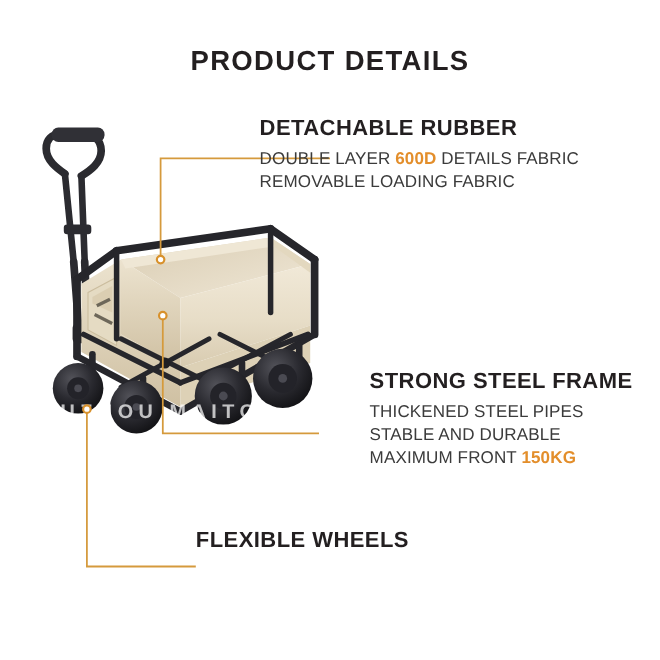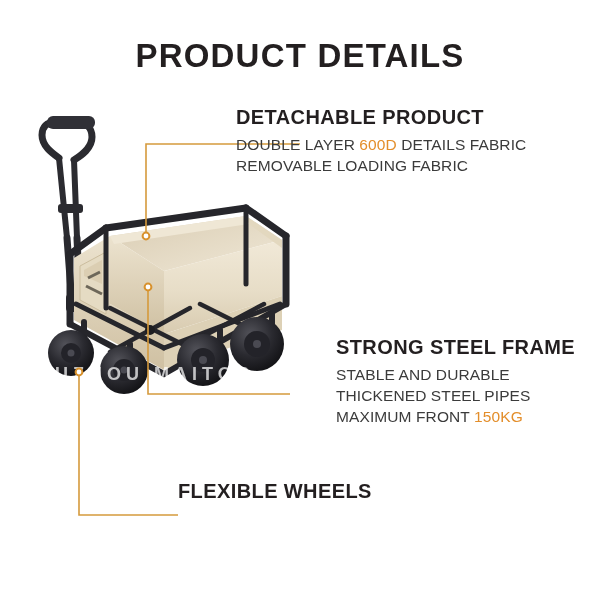--- a/index.html
+++ b/index.html
@@ -19,21 +19,21 @@
     overflow: hidden;
   }
 
   
   #page-title {
     position: absolute;
     left: 0;
     top: 36px;
     width: 600px;
     text-align: center;
-    font-size: 33px;
+    font-size: 25px;
     font-weight: bold;
     letter-spacing: 1.2px;
     color: #231f20;
     line-height: 40px;
     white-space: nowrap;
   }
 
   
   #product-image {
     position: absolute;
@@ -70,21 +70,21 @@
   }
   .callout-line {
     font-size: 15.5px;
     color: #3b3b3b;
     line-height: 21px;
     letter-spacing: 0.1px;
     white-space: nowrap;
   }
   .hl {
     color: #e38e2b;
-    font-weight: normal;
+    font-weight: bold;
   }
 
   #callout-fabric { left: 236px; top: 104px; }
   #callout-frame  { left: 290px; top: 334px; margin-left: 46px; }
   #callout-wheels { left: 178px; top: 478px; }
 
   
   #connectors {
     position: absolute;
     left: 0;
@@ -211,39 +211,39 @@
       <path d="M79,372 L79,515 L178,515"></path>
     </g>
     <g fill="#ffffff" stroke="#d8912c" stroke-width="2">
       <circle cx="146" cy="236" r="3.4"></circle>
       <circle cx="148" cy="287" r="3.4"></circle>
       <circle cx="79" cy="372" r="3.4"></circle>
     </g>
   </svg>
 
   <div class="callout" id="callout-fabric">
-    <div class="callout-heading">DETACHABLE PRODUCT</div>
+    <div class="callout-heading">DETACHABLE RUBBER</div>
     <div class="callout-lines">
       <div class="callout-line">
         <span>DOUBLE LAYER </span><span class="hl">600D</span><span> DETAILS FABRIC</span>
       </div>
       <div class="callout-line">
         <span>REMOVABLE LOADING FABRIC</span>
       </div>
     </div>
   </div>
 
   <div class="callout" id="callout-frame">
     <div class="callout-heading">STRONG STEEL FRAME</div>
     <div class="callout-lines">
       <div class="callout-line">
+        <span>THICKENED STEEL PIPES</span>
+      </div>
+      <div class="callout-line">
         <span>STABLE AND DURABLE</span>
-      </div>
-      <div class="callout-line">
-        <span>THICKENED STEEL PIPES</span>
       </div>
       <div class="callout-line">
         <span>MAXIMUM FRONT </span><span class="hl">150KG</span>
       </div>
     </div>
   </div>
 
   <div class="callout" id="callout-wheels">
     <div class="callout-heading">FLEXIBLE WHEELS</div>
   </div>

